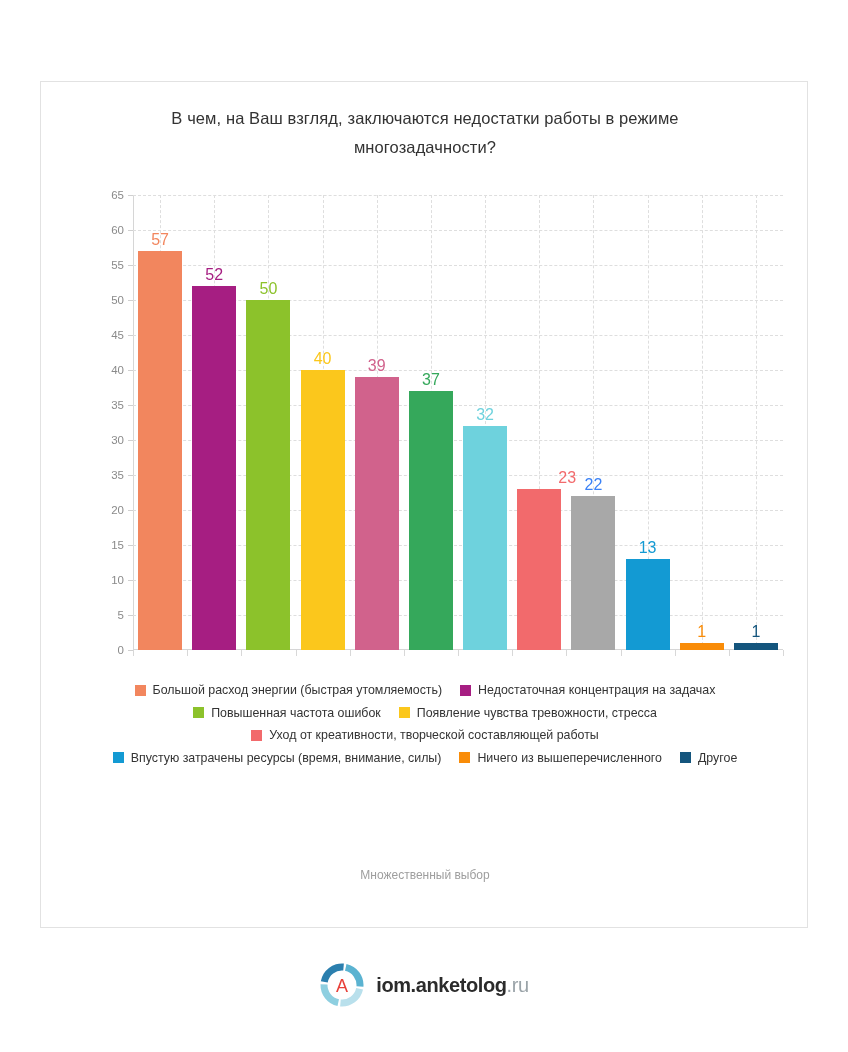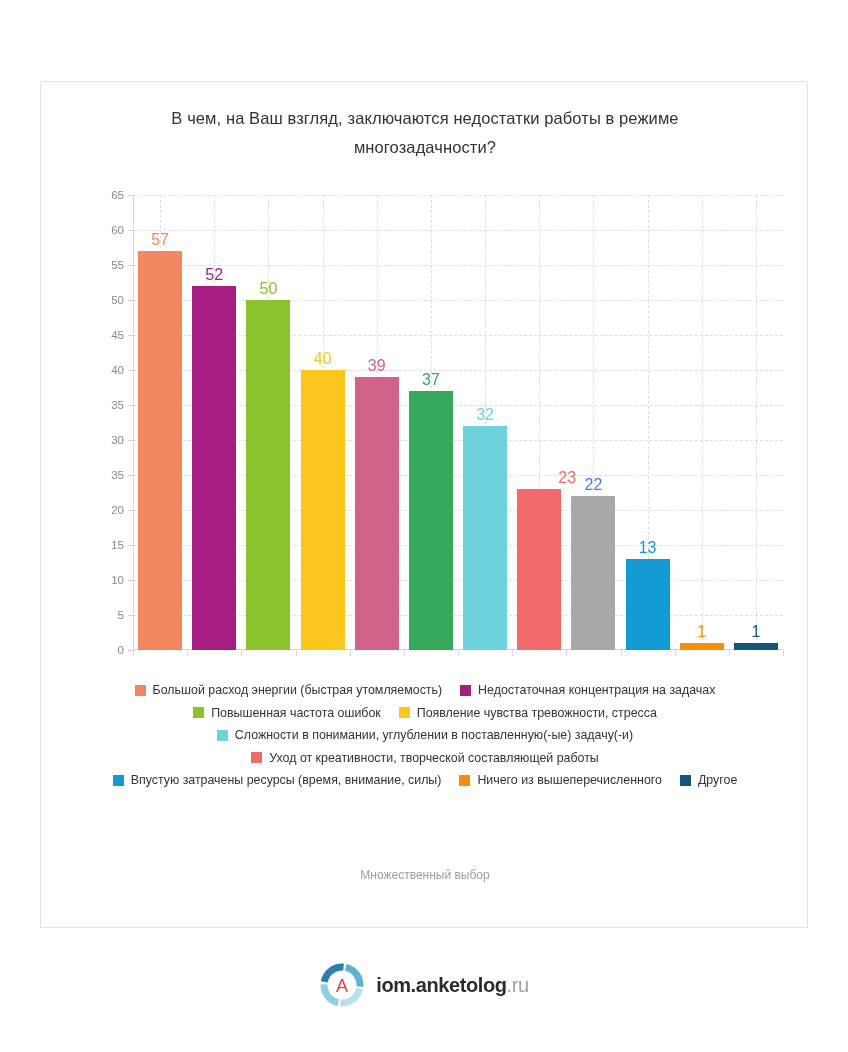--- a/index.html
+++ b/index.html
@@ -291,26 +291,20 @@
             <span class="legend-swatch" style="background: rgb(140, 194, 43);"></span>
             <span class="legend-text">Повышенная частота ошибок</span>
           </div>
           <div class="legend-item">
             <span class="legend-swatch" style="background: rgb(251, 199, 28);"></span>
             <span class="legend-text">Появление чувства тревожности, стресса</span>
           </div>
         </div>
         <div class="legend-row">
           <div class="legend-item">
-            <span class="legend-swatch" style="background: rgb(110, 210, 221);"></span>
-            <span class="legend-text">Сложности в понимании, углублении в поставленную(-ые) задачу(-и)</span>
-          </div>
-        </div>
-        <div class="legend-row">
-          <div class="legend-item">
             <span class="legend-swatch" style="background: rgb(242, 106, 108);"></span>
             <span class="legend-text">Уход от креативности, творческой составляющей работы</span>
           </div>
         </div>
         <div class="legend-row">
           <div class="legend-item">
             <span class="legend-swatch" style="background: rgb(19, 154, 211);"></span>
             <span class="legend-text">Впустую затрачены ресурсы (время, внимание, силы)</span>
           </div>
           <div class="legend-item">

